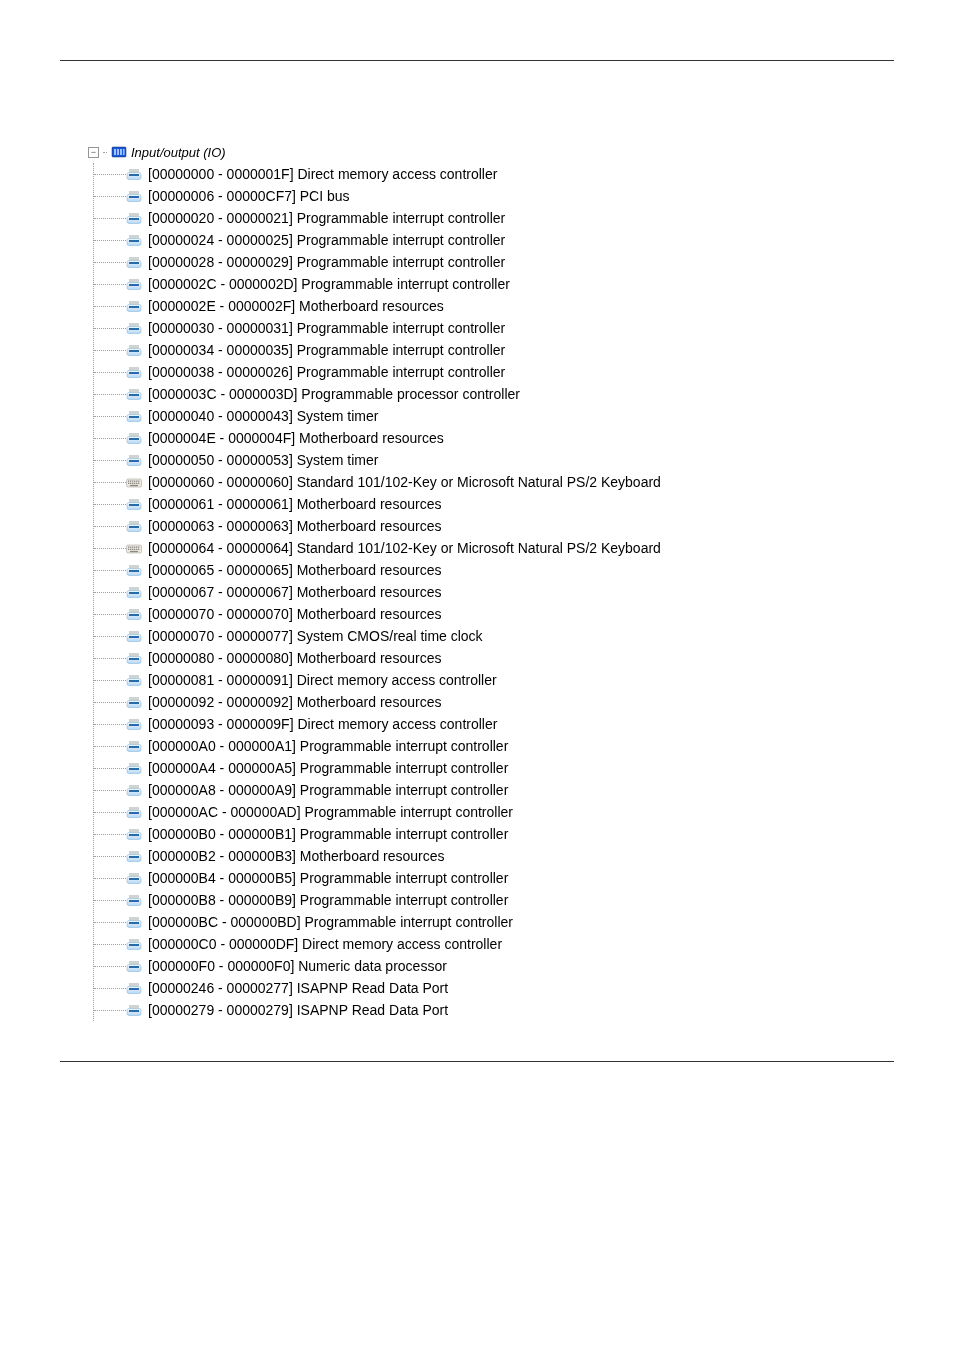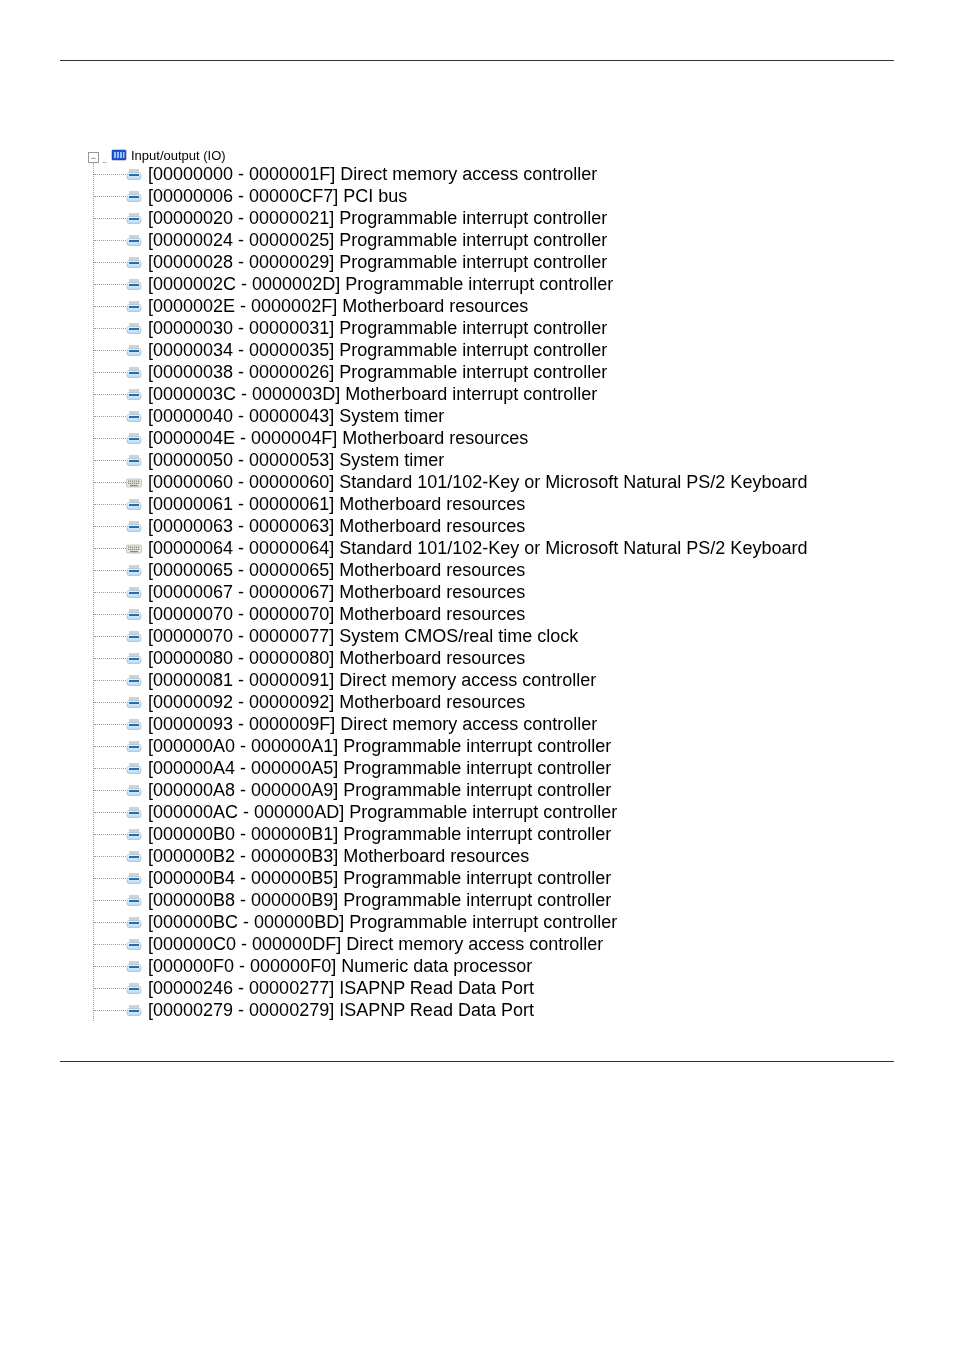--- a/index.html
+++ b/index.html
@@ -21,22 +21,23 @@
     margin: 0 0 80px 0;
   }
   hr.page-divider.bottom {
     margin: 40px 0 0 0;
   }
   .tree {
     margin-left: 28px;
   }
   .tree-root {
     display: flex;
-    align-items: flex-end;
+    align-items: center;
     height: 22px;
+    font-style: italic;
   }
   .expander {
     width: 11px;
     height: 11px;
     border: 1px solid #969696;
     display: inline-flex;
     align-items: center;
     justify-content: center;
     font-size: 9px;
     line-height: 0;
@@ -92,21 +93,21 @@
   .item-icon {
     width: 16px;
     height: 16px;
     margin-right: 6px;
     flex-shrink: 0;
     display: inline-block;
   }
   .item-icon svg { display:block; }
   .item-label {
     white-space: nowrap;
-    font-size: 18px;
+    font-size: 14px;
   }
 </style>
 </head>
 <body>
 
 <div class="page">
   <hr class="page-divider">
 
   <div class="tree">
     <div class="tree-root">
@@ -346,21 +347,21 @@
         </linearGradient>
       </defs>
       <rect x="3" y="8" width="10" height="2" fill="#2a6aa8"></rect>
       <rect x="3.5" y="3" width="1" height="3.5" fill="#9aa"></rect>
       <rect x="5.5" y="3" width="1" height="3.5" fill="#9aa"></rect>
       <rect x="7.5" y="3" width="1" height="3.5" fill="#9aa"></rect>
       <rect x="9.5" y="3" width="1" height="3.5" fill="#9aa"></rect>
       <rect x="11.5" y="3" width="1" height="3.5" fill="#9aa"></rect>
     </svg>
   </span>
-          <span class="item-label">[0000003C - 0000003D]  Motherboard interrupt controller</span>
+          <span class="item-label">[0000003C - 0000003D]  Programmable processor controller</span>
         </div>
         <div class="child-row">
           <span class="child-connector"></span>
           <span class="item-icon">
     <svg width="16" height="16" viewBox="0 0 16 16">
       <rect x="1" y="6.5" width="14" height="7" rx="2" fill="url(#gChip)" stroke="#5aa0d0" stroke-width="0.4"></rect>
       <defs>
         <linearGradient id="gChip" x1="0" y1="0" x2="0" y2="1">
           <stop offset="0" stop-color="#f0f8ff"></stop>
           <stop offset="1" stop-color="#b6d8f2"></stop>

